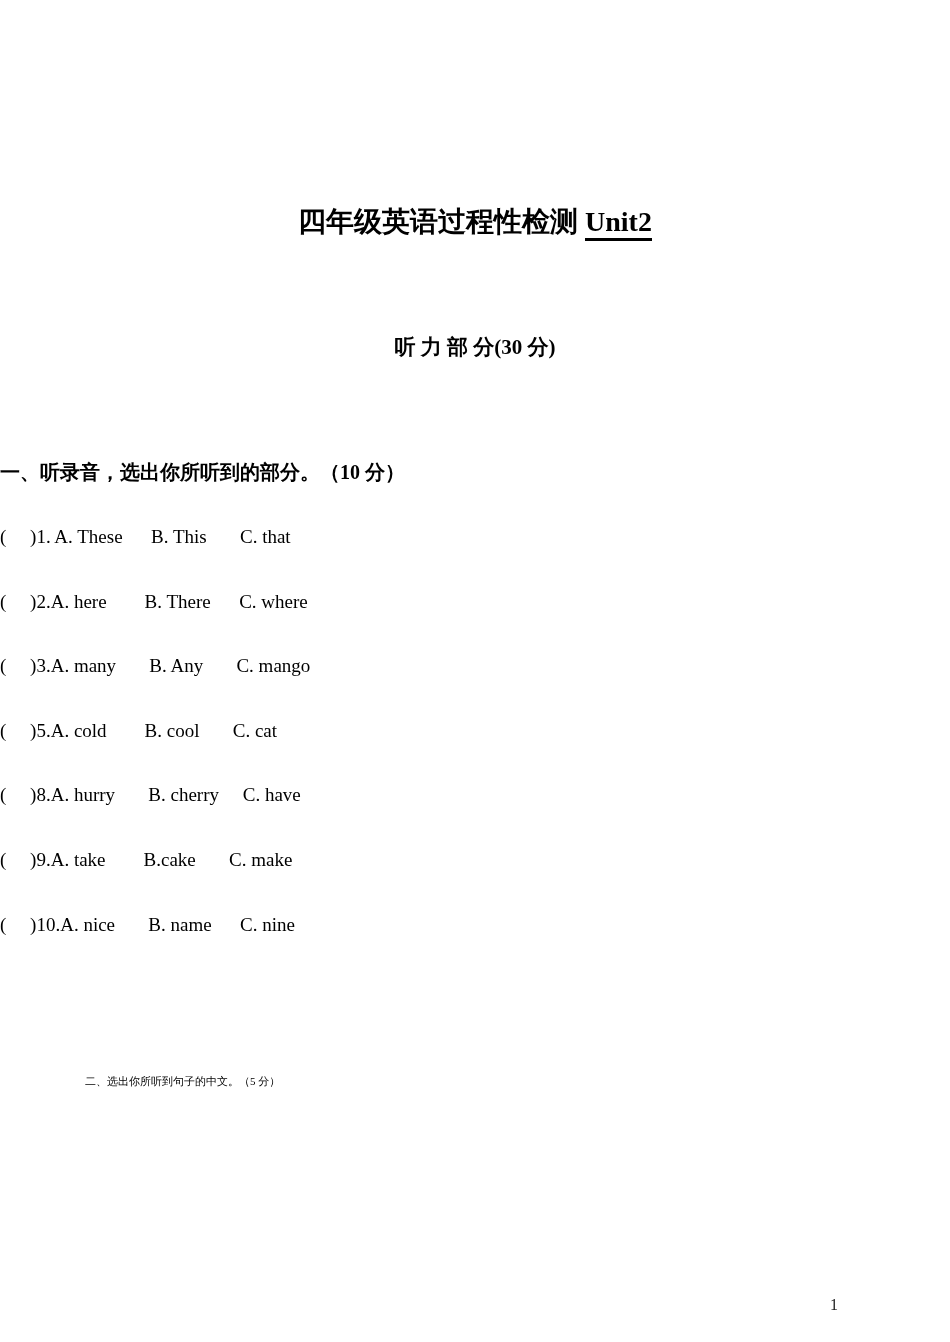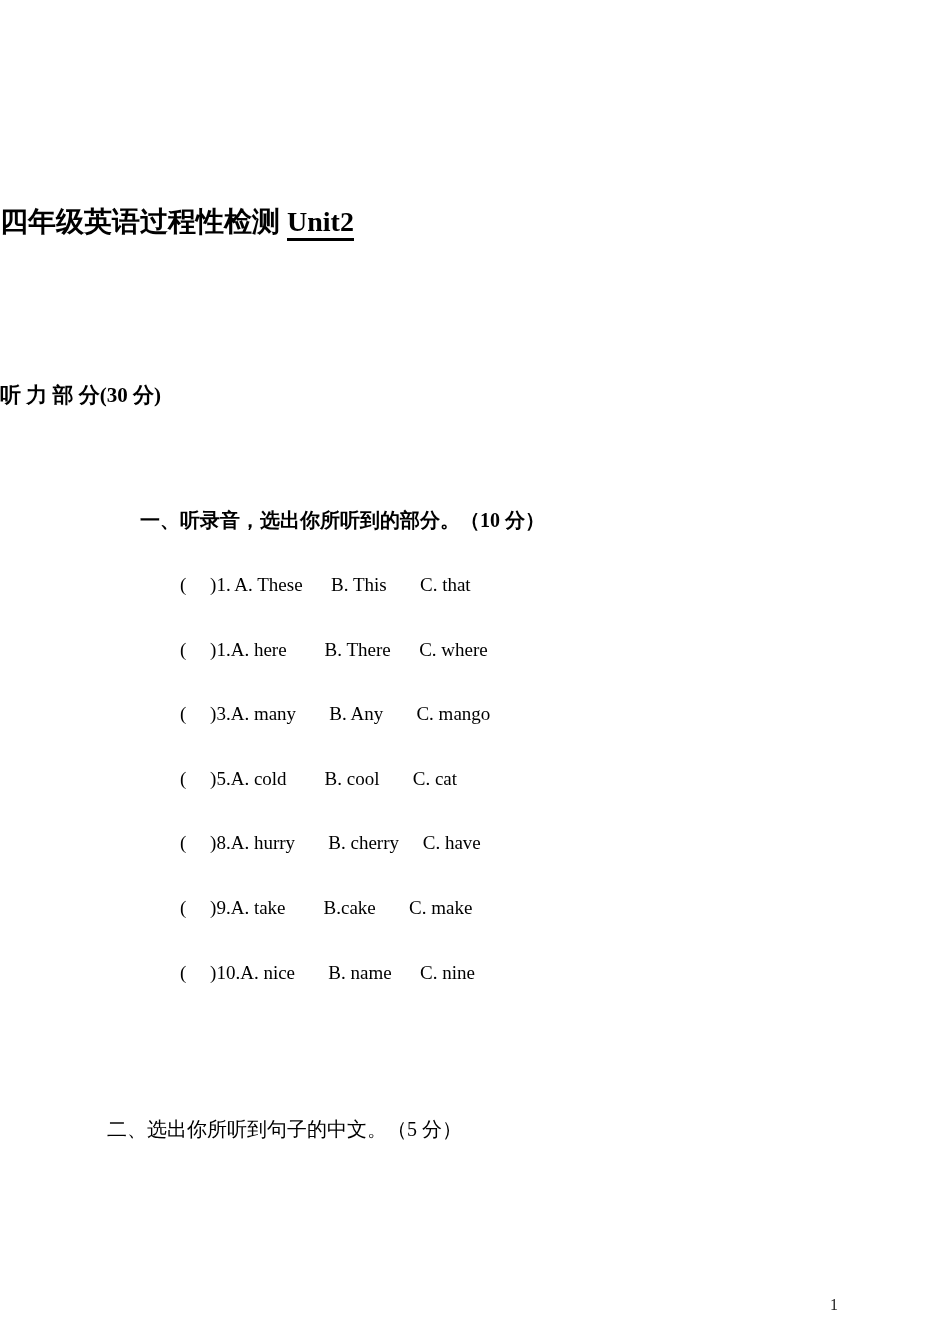--- a/index.html
+++ b/index.html
@@ -12,50 +12,50 @@
     width: 950px;
     height: 1342px;
     background: #ffffff;
     color: #000000;
     font-family: "Liberation Serif", "DejaVu Serif", serif;
     white-space: pre-wrap;
     overflow: hidden;
   }
   .title {
     padding-top: 149px;
+    text-align: center;
     font-weight: bold;
     font-size: 28px;
     line-height: 38px;
   }
   .title .underlined {
     border-bottom: 3px solid #000;
     padding-bottom: 1px;
   }
   .listen-hdr {
-    margin-top: 88px;
+    margin-top: 40px;
+    text-align: center;
     font-weight: bold;
     font-size: 21px;
     line-height: 24px;
   }
   .s1-hdr {
     margin-top: 8px;
-    margin-left: 140px;
     font-weight: bold;
     font-size: 20px;
     line-height: 30px;
   }
   .s1 .q {
-    margin-left: 180px;
     font-size: 19px;
     line-height: 28.6px;
   }
   .s2-hdr {
     margin-top: 2px;
-    margin-left: 107px;
-    font-size: 20px;
+    margin-left: 85px;
+    font-size: 11px;
     line-height: 29px;
   }
   .page-num {
     position: absolute;
     left: 830px;
     top: 1295px;
     font-size: 16px;
     line-height: 20px;
     color: #222222;
   }
@@ -65,21 +65,21 @@
 
 <div class="doc">
 
   <div class="title"><span>四年级英语过程性检测 </span><span class="underlined">Unit2</span></div>
 
   <div class="listen-hdr">听 力 部 分(30 分)</div>
 
   <div class="s1">
     <div class="s1-hdr">一、听录音，选出你所听到的部分。（10 分）</div>
     <div class="q">(     )1. A. These      B. This       C. that</div>
-    <div class="q">(     )1.A. here        B. There      C. where</div>
+    <div class="q">(     )2.A. here        B. There      C. where</div>
     <div class="q">(     )3.A. many       B. Any       C. mango</div>
     <div class="q">(     )5.A. cold        B. cool       C. cat</div>
     <div class="q">(     )8.A. hurry       B. cherry     C. have</div>
     <div class="q">(     )9.A. take        B.cake       C. make</div>
     <div class="q">(     )10.A. nice       B. name      C. nine</div>
   </div>
 
   <div class="s2">
     <div class="s2-hdr">二、选出你所听到句子的中文。（5 分）</div>
     

